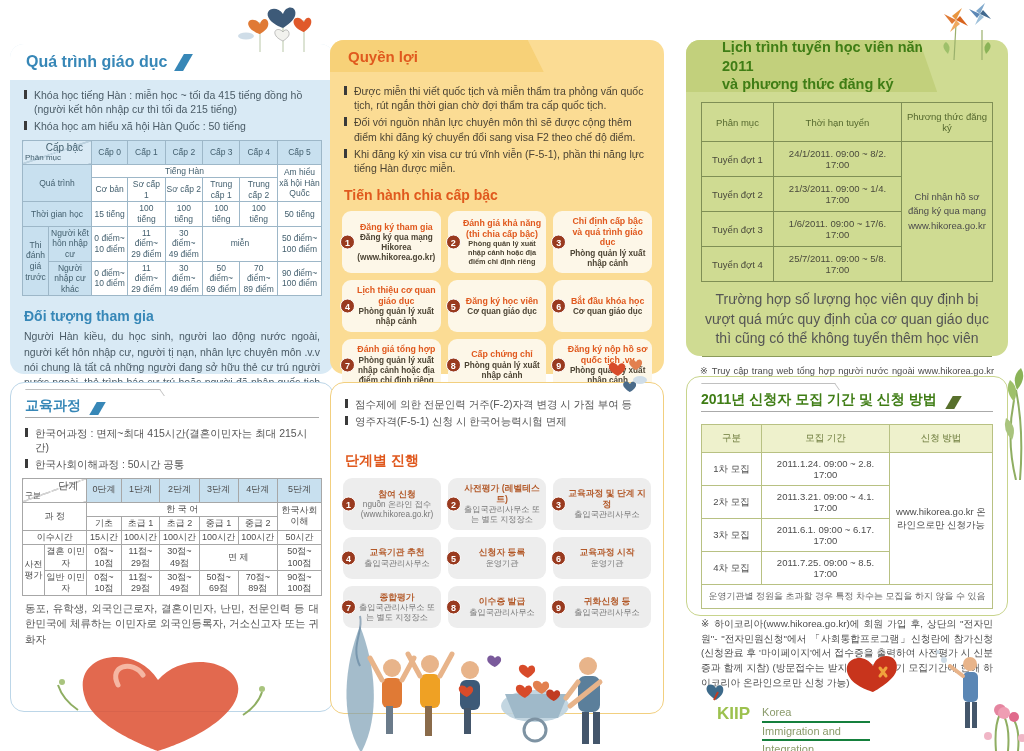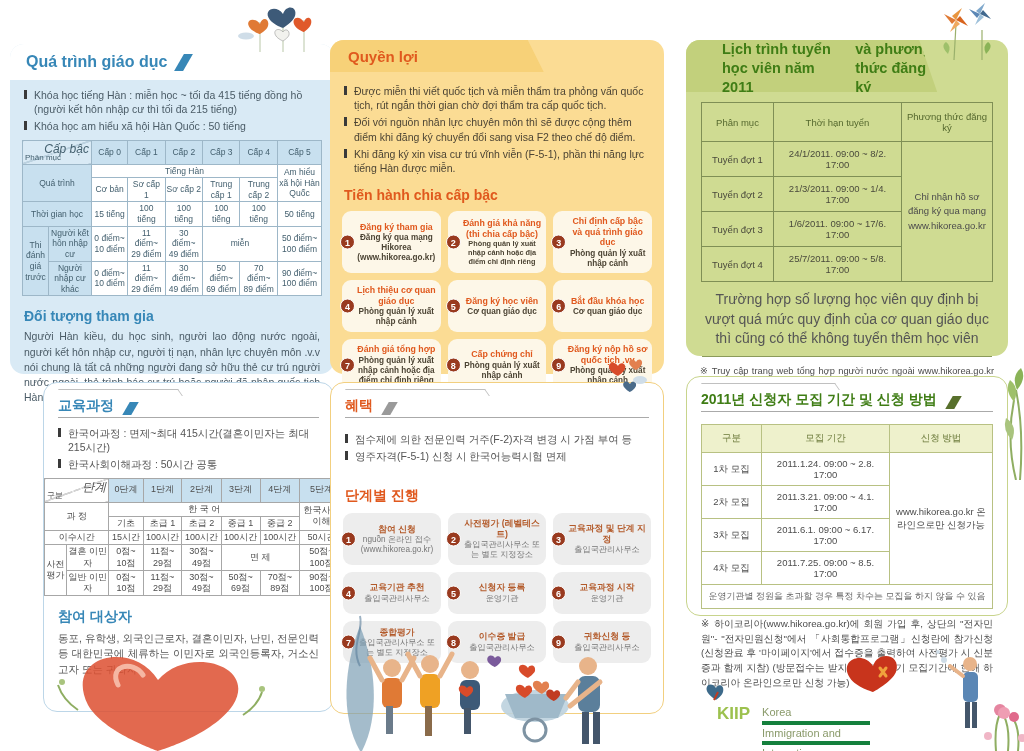--- a/index.html
+++ b/index.html
@@ -20,25 +20,25 @@
   .swoosh.blue{background:#3787b7;}
   .swoosh.gray{background:#9a9a9a;}
   .swoosh.green{background:#58702c;}
 
   .p-orange{background:#fbdc94;margin-top:40px;height:334px;border-radius:14px;}
   .p-green{background:#cfdb92;margin-top:40px;height:316px;border-radius:14px;}
   .tab{height:32px;display:flex;align-items:center;padding-left:18px;border-radius:14px 0 0 0;}
   .tab-orange{background:#f7d178;width:64%;clip-path:polygon(0 0,calc(100% - 16px) 0,100% 100%,0 100%);}
   .tab-orange h2{margin:0;font-size:15px;font-weight:bold;color:#e0591e;}
   .tab-green{background:#c2d07c;width:78%;height:52px;clip-path:polygon(0 0,calc(100% - 18px) 0,100% 100%,0 100%);
-             flex-direction:row;align-items:flex-start;justify-content:center;display:flex;}
+             flex-direction:column;align-items:flex-start;justify-content:center;display:flex;}
   .tab-green h2{margin:0;font-size:14.5px;line-height:1.3;font-weight:bold;color:#3f7d15;}
 
   .p-white{background:#fff;border-radius:14px;margin-top:8px;position:relative;}
-  .b-blue{border:1px solid #bcd6e8;height:330px;margin-left:33px;}
+  .b-blue{border:1px solid #bcd6e8;height:330px;}
   .b-orange{border:1px solid #f2cf7f;height:332px;}
   .b-green{border:1px solid #c8d48c;height:240px;}
 
   
   .sec-head{position:relative;margin:0 14px;padding-top:14px;border-bottom:1px solid #aaa;display:flex;align-items:flex-end;padding-bottom:2px;}
   .sec-head .notch{position:absolute;top:6px;left:0;width:46%;height:7px;border-top:1px solid #c0c0c0;border-right:1px solid #c0c0c0;transform:skewX(35deg);transform-origin:top left;}
   .sec-head h3{margin:0;font-size:14px;font-weight:bold;}
   .h-blue{color:#3787b7;}
   .h-red{color:#e0591e;}
   .h-green{color:#3f7d15;}
@@ -53,21 +53,21 @@
   
   table.tbl{border-collapse:collapse;margin:4px auto 0;}
   table.tbl th,table.tbl td{border:1px solid #9db7c8;font-size:8.5px;text-align:center;padding:1px 1px;color:#44606f;font-weight:normal;line-height:1.25;}
   table.vn{width:300px;}
   table.krt{width:300px;}
   table.krt th,table.krt td{border-color:#a7a7a7;color:#4c4c4c;font-size:9px;}
   .cell-blue{background:#c8e0ef;}
   .cell-white{background:#fff;}
   .corner{position:relative;background:
      linear-gradient(to bottom right,transparent 49%,#9db7c8 49%,#9db7c8 51%,transparent 51%);}
-  .corner .ct{position:absolute;top:1px;right:2px;font-size:12px;font-style:italic;}
+  .corner .ct{position:absolute;top:1px;right:8px;font-size:10px;}
   .corner .cb{position:absolute;bottom:1px;left:2px;font-size:8px;}
   .krt .corner{background:linear-gradient(to bottom right,transparent 49%,#a7a7a7 49%,#a7a7a7 51%,transparent 51%);}
 
   .subhead{margin:12px 14px 0;font-size:14px;font-weight:bold;}
   .body-text{margin:5px 14px 0;font-size:10.5px;line-height:1.45;color:#4a5b66;text-align:justify;}
   .p-white .body-text{color:#555;}
 
   
   .steps{display:grid;grid-template-columns:1fr 1fr 1fr;gap:7px;margin:8px 12px 0;}
   .step{position:relative;border-radius:9px;padding:5px 4px 5px 14px;min-height:42px;
@@ -92,21 +92,21 @@
   table.sched2 th,table.sched2 td{border:1px solid #b8c183;font-size:9.5px;padding:5px 2px;text-align:center;color:#4c4c4c;font-weight:normal;}
   table.sched2 th{background:#eef1cc;color:#6b7a3a;padding:7px 2px;}
   table.sched2 td.foot{font-size:9px;color:#666;padding:5px 4px;}
   .note-c{margin:8px 18px 0;font-size:14px;color:#555;text-align:center;line-height:1.4;}
   .rule{border:none;border-top:1px solid #8a9a5a;margin:7px 16px 0;}
   .star-note{margin:8px 14px 0;font-size:9.8px;line-height:1.5;color:#4c4c4c;text-align:justify;}
 
   
   .kiip{display:flex;margin:14px 0 0 30px;align-items:flex-start;}
   .kiip .abbr{font-size:17px;font-weight:bold;color:#9cc14e;margin-right:12px;}
-  .kiip .words div{font-size:11px;color:#8a9a6a;border-bottom:4px solid #15803d;width:108px;line-height:1.5;}
+  .kiip .words div{font-size:11px;color:#8a9a6a;border-bottom:2px solid #15803d;width:108px;line-height:1.5;}
 
   .deco{position:absolute;pointer-events:none;}
 </style>
 </head>
 <body>
 
 <div class="page">
 
   <div class="col col1">
 
@@ -236,21 +236,20 @@
           <td>일반 이민자</td>
           <td>0점~ 10점</td>
           <td>11점~ 29점</td>
           <td>30점~ 49점</td>
           <td>50점~ 69점</td>
           <td>70점~ 89점</td>
           <td>90점~ 100점</td>
         </tr>
       </tbody>
         </table>
-      <h3 class="subhead h-blue">참여 대상자</h3>
       <p class="body-text">동포, 유학생, 외국인근로자, 결혼이민자, 난민, 전문인력 등 대한민국에 체류하는 이민자로 외국인등록자, 거소신고자 또는 귀화자</p>
     </section>
   </div>
 
   <div class="col col2">
 
     <section class="panel p-orange">
       <div class="tab tab-orange">
         <h2>Quyền lợi</h2>
       </div>
@@ -303,25 +302,20 @@
           </div>
         <div class="step">
             <span class="num">9</span>
             <span class="t">Đăng ký nộp hồ sơ quốc tịch .vv</span>
             <span class="s">Phòng quản lý xuất nhập cảnh</span>
           </div>
       </div>
     </section>
 
     <section class="panel p-white b-orange">
-      <div class="sec-head">
-        <span class="notch"></span>
-        <h3 class="h-red">혜택</h3>
-        <span class="swoosh gray" style="height:13px;"></span>
-      </div>
       <ul class="bul" style="margin-top:14px;">
         <li>점수제에 의한 전문인력 거주(F-2)자격 변경 시 가점 부여 등</li>
         <li>영주자격(F-5-1) 신청 시 한국어능력시험 면제</li>
       </ul>
       <h3 class="subhead h-red" style="margin-top:24px;">단계별 진행</h3>
       <div class="steps steps-kr">
         <div class="step">
             <span class="num">1</span>
             <span class="t">참여 신청</span>
             <span class="s">nguồn 온라인 접수 (www.hikorea.go.kr)</span>

